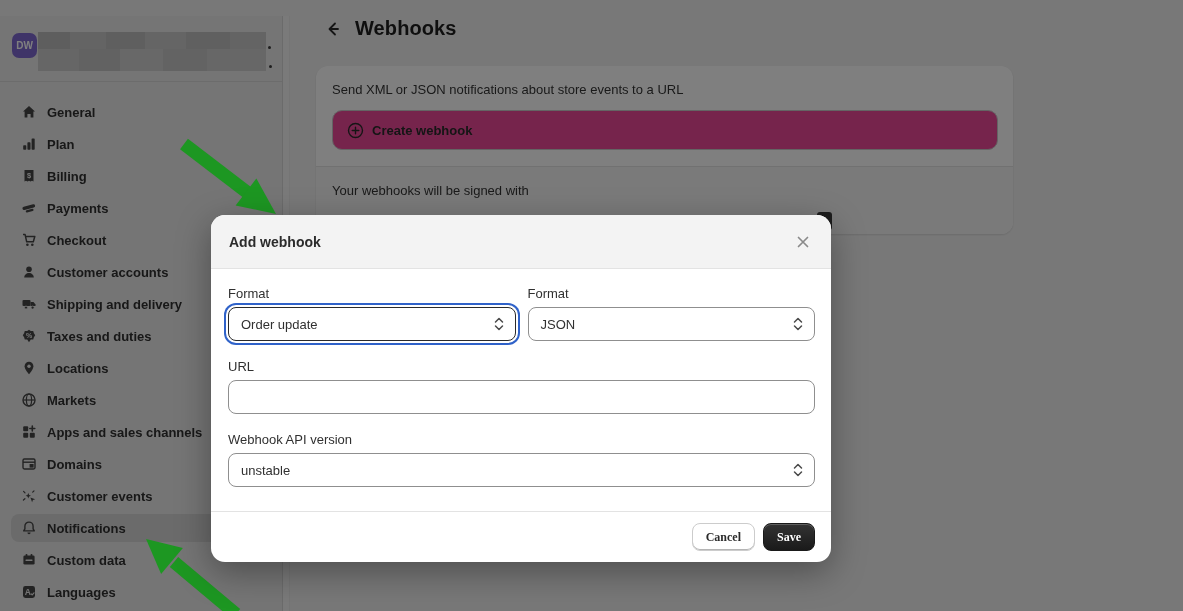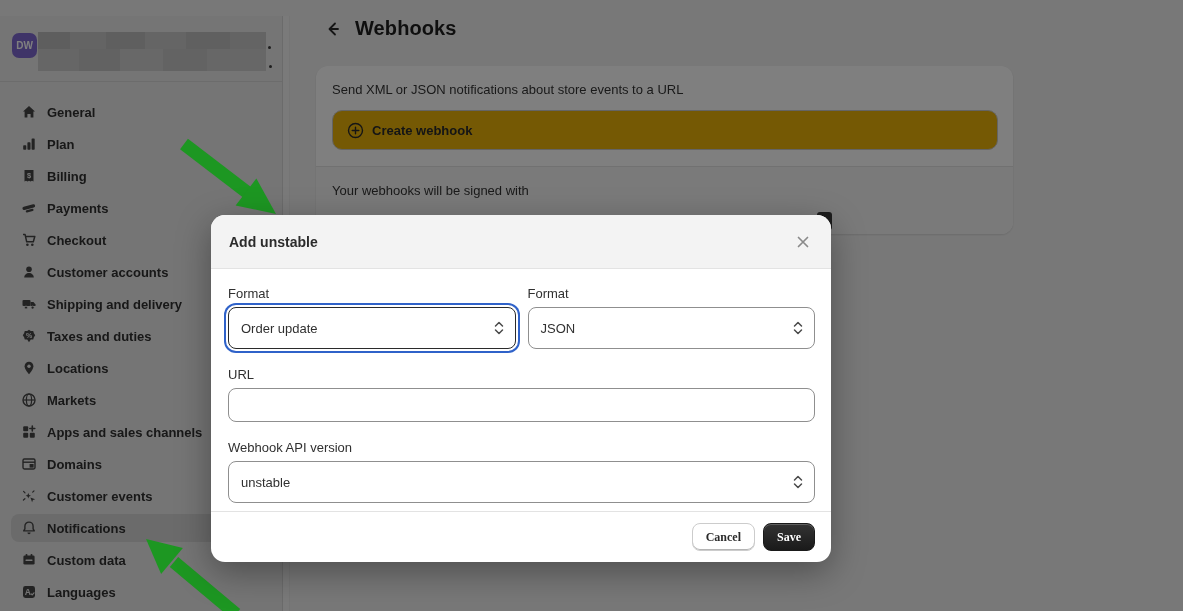--- a/index.html
+++ b/index.html
@@ -28,21 +28,21 @@
 
   
   .main { position:absolute; left:290px; top:0; right:0; bottom:0; background:#f1f1f1; }
   .page-header { display:flex; align-items:center; gap:12px; padding:17px 0 0 33px; }
   .back-btn { width:20px; height:20px; display:flex; align-items:center; justify-content:center; cursor:pointer; }
   .page-title { font-size:20px; font-weight:700; color:#1f1f1f; letter-spacing:.1px; }
   .card { position:absolute; left:26px; top:66px; width:697px; border-radius:12px; background:#ffffff;
           box-shadow:0 1px 2px rgba(0,0,0,.12); overflow:hidden; }
   .card-top { padding:16px 15px 16px 16px; }
   .card-desc { font-size:13px; color:#353535; margin-bottom:13px; }
-  .create-webhook-btn { height:40px; border:1px solid #c9c9c9; border-radius:10px; background:#eab308;
+  .create-webhook-btn { height:40px; border:1px solid #c9c9c9; border-radius:10px; background:#ec4899;
           display:flex; align-items:center; gap:8px; padding:0 14px; font-size:13px; font-weight:700; color:#2b2b2b; cursor:pointer; width:100%; }
   .card-bottom { background:#f4f4f4; border-top:1px solid #e3e3e3; padding:16px 16px 36px 16px; font-size:13px; color:#353535; }
   .redacted-secret { position:absolute; left:817px; top:212px; width:15px; height:18px; background:#3a3a3a; border-radius:3px; z-index:5; }
 
   
   .dim-overlay { position:absolute; inset:0; background:rgba(0,0,0,0.5); z-index:10; }
 
   
   .annotation-layer { position:absolute; inset:0; z-index:20; pointer-events:none; }
 
@@ -50,21 +50,21 @@
   .modal { position:absolute; left:211px; top:215px; width:620px; height:347px; background:#fff; border-radius:14px;
            box-shadow:0 10px 34px rgba(0,0,0,.35); z-index:30; display:flex; flex-direction:column; }
   .modal-header { height:54px; background:#f3f3f3; border-bottom:1px solid #e3e3e3; border-radius:14px 14px 0 0;
                   display:flex; align-items:center; padding:0 14px 0 18px; flex:none; }
   .modal-title { font-size:14px; font-weight:700; color:#2b2b2b; flex:1; }
   .modal-close { width:28px; height:28px; border-radius:8px; display:flex; align-items:center; justify-content:center; cursor:pointer; }
   .modal-body { padding:17px 16px 0 17px; flex:1; }
   .field-row { display:flex; gap:12px; }
   .field { flex:1; }
   .field-label { font-size:13px; color:#303030; margin-bottom:6px; }
-  .select-box { height:42px; border:1px solid #8f8f8f; border-radius:8px; background:#fff; display:flex; align-items:center;
+  .select-box { height:34px; border:1px solid #8f8f8f; border-radius:8px; background:#fff; display:flex; align-items:center;
                 padding:0 10px 0 12px; font-size:13px; color:#303030; cursor:pointer; }
   .select-box .select-value { flex:1; }
   .select-box.focused { border:1.5px solid #2b2b2b; box-shadow:0 0 0 2px #fff, 0 0 0 4px #2f62c9; }
   .text-input { width:100%; height:34px; border:1px solid #8f8f8f; border-radius:8px; background:#fff; font-size:13px;
                 color:#303030; padding:0 12px; font-family:"Liberation Sans",sans-serif; outline:none; }
   .mt18 { margin-top:18px; }
   .modal-footer { height:51px; border-top:1px solid #e3e3e3; flex:none; display:flex; align-items:center;
                   justify-content:flex-end; gap:8px; padding:0 16px; }
   .btn { height:28px; border-radius:8px; font-size:12px; font-weight:700; padding:0 13px; cursor:pointer;
          display:flex; align-items:center; font-family:Liberation Serif, serif; }
@@ -287,21 +287,21 @@
       <polygon class="arrow-shape-fill" points="276,214 235.6,205.5 256.4,178.5" fill="#1d9722"></polygon>
     </g>
     <g>
       <line class="arrow-shape" x1="236" y1="614" x2="174" y2="562" stroke-width="13" stroke="#1d9722"></line>
       <polygon class="arrow-shape-fill" points="146,539 182.9,547.9 161.1,574.1" fill="#1d9722"></polygon>
     </g>
   </svg>
 
   <div class="modal">
     <div class="modal-header">
-      <span class="modal-title">Add unstable</span>
+      <span class="modal-title">Add webhook</span>
       <span class="modal-close">
         <svg width="14" height="14" viewBox="0 0 14 14">
           <path d="M2.5 2.5 11.5 11.5M11.5 2.5 2.5 11.5" stroke="#8a8a8a" stroke-width="1.7" stroke-linecap="round"></path>
         </svg>
       </span>
     </div>
     <div class="modal-body">
       <div class="field-row">
         <div class="field">
           <div class="field-label">Format</div>

